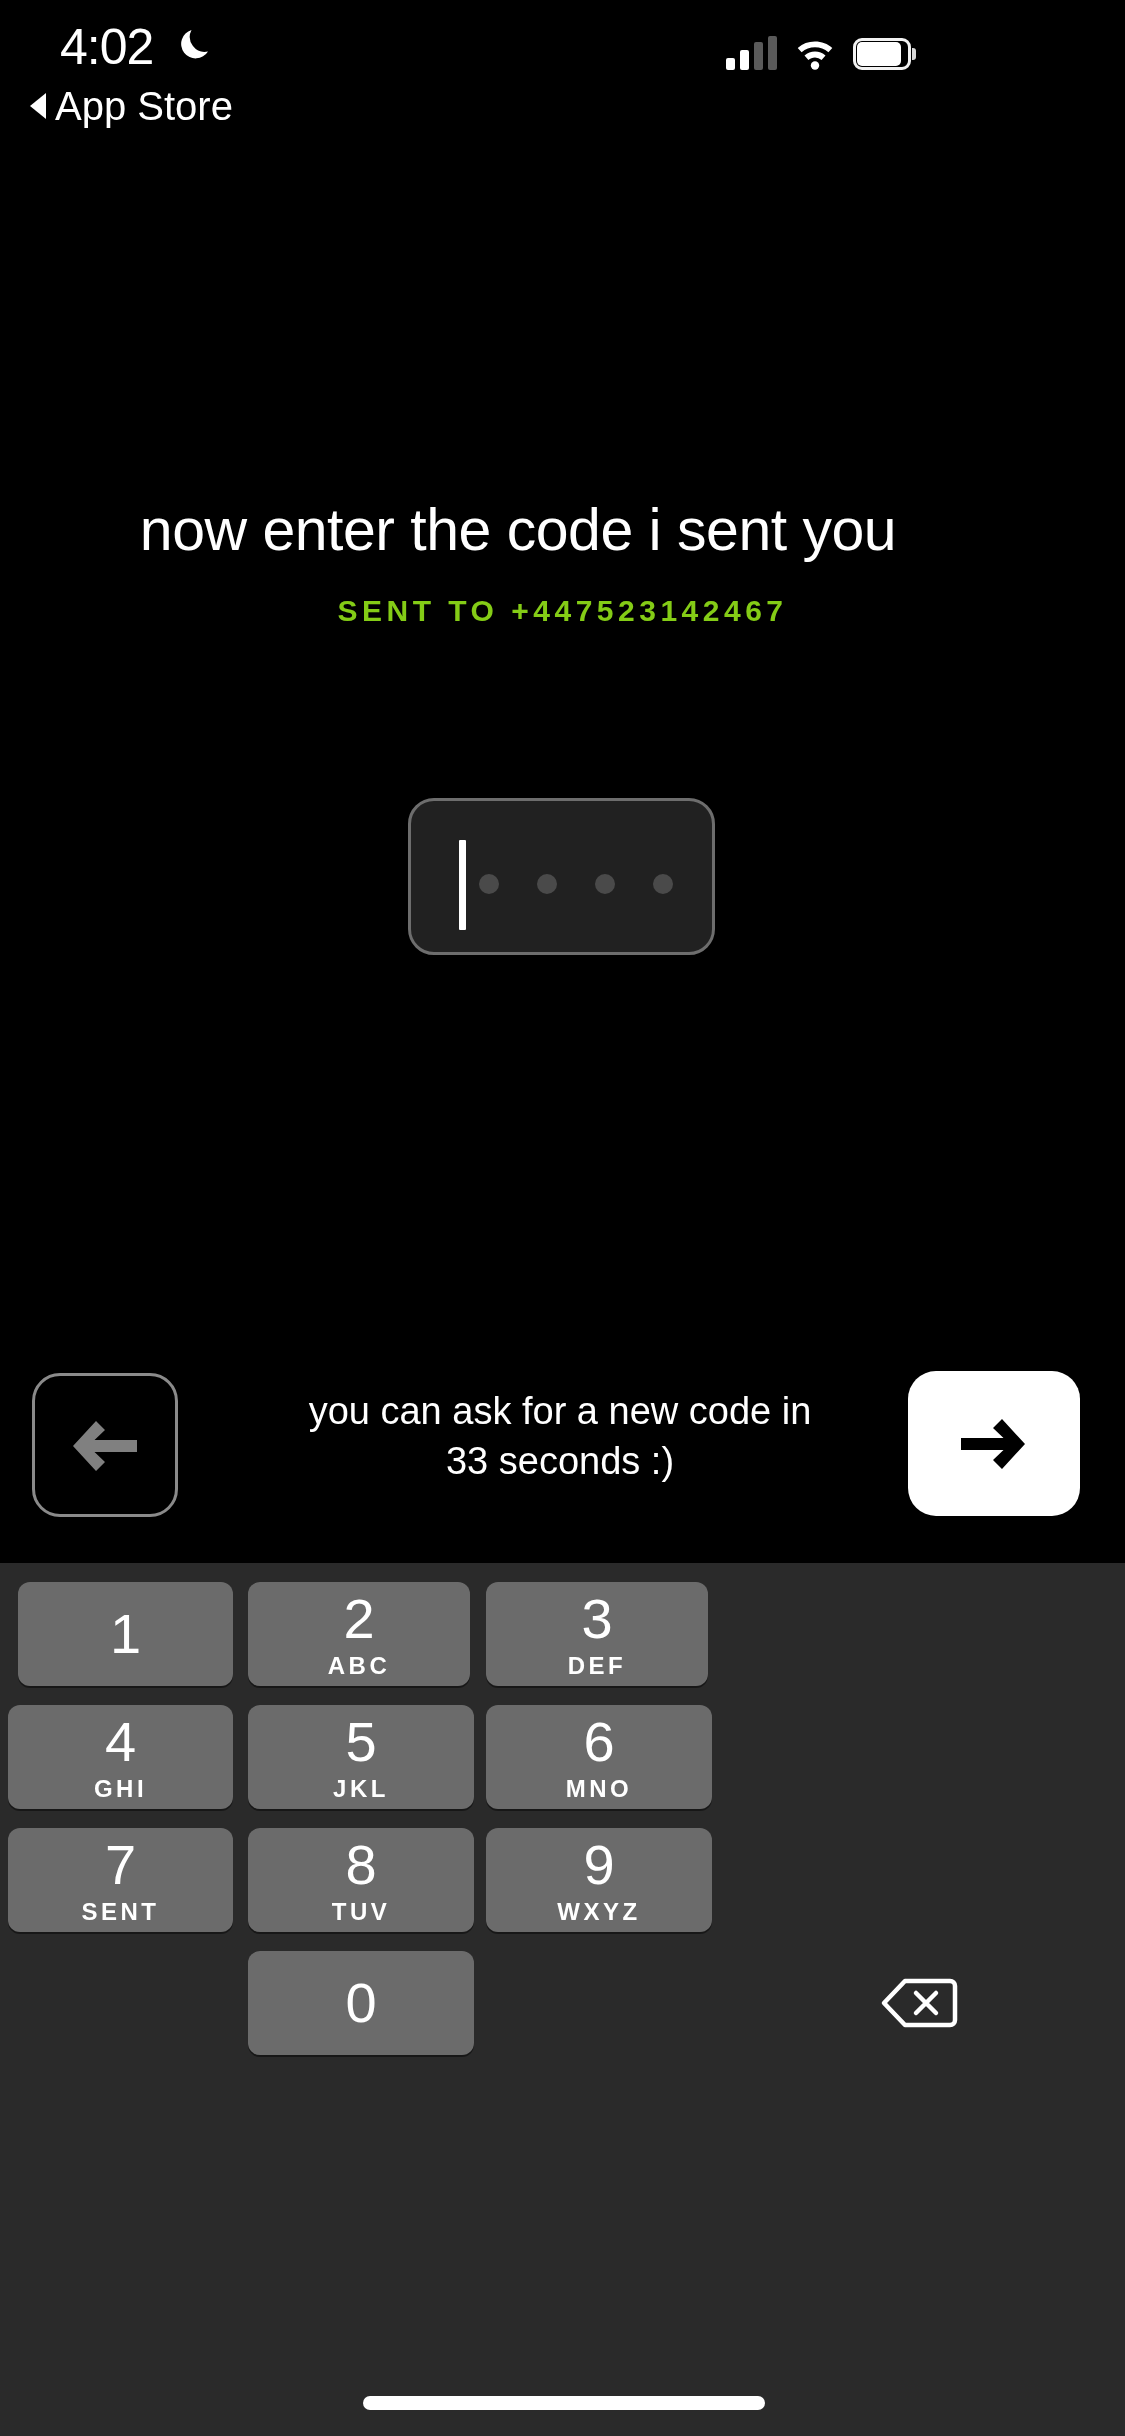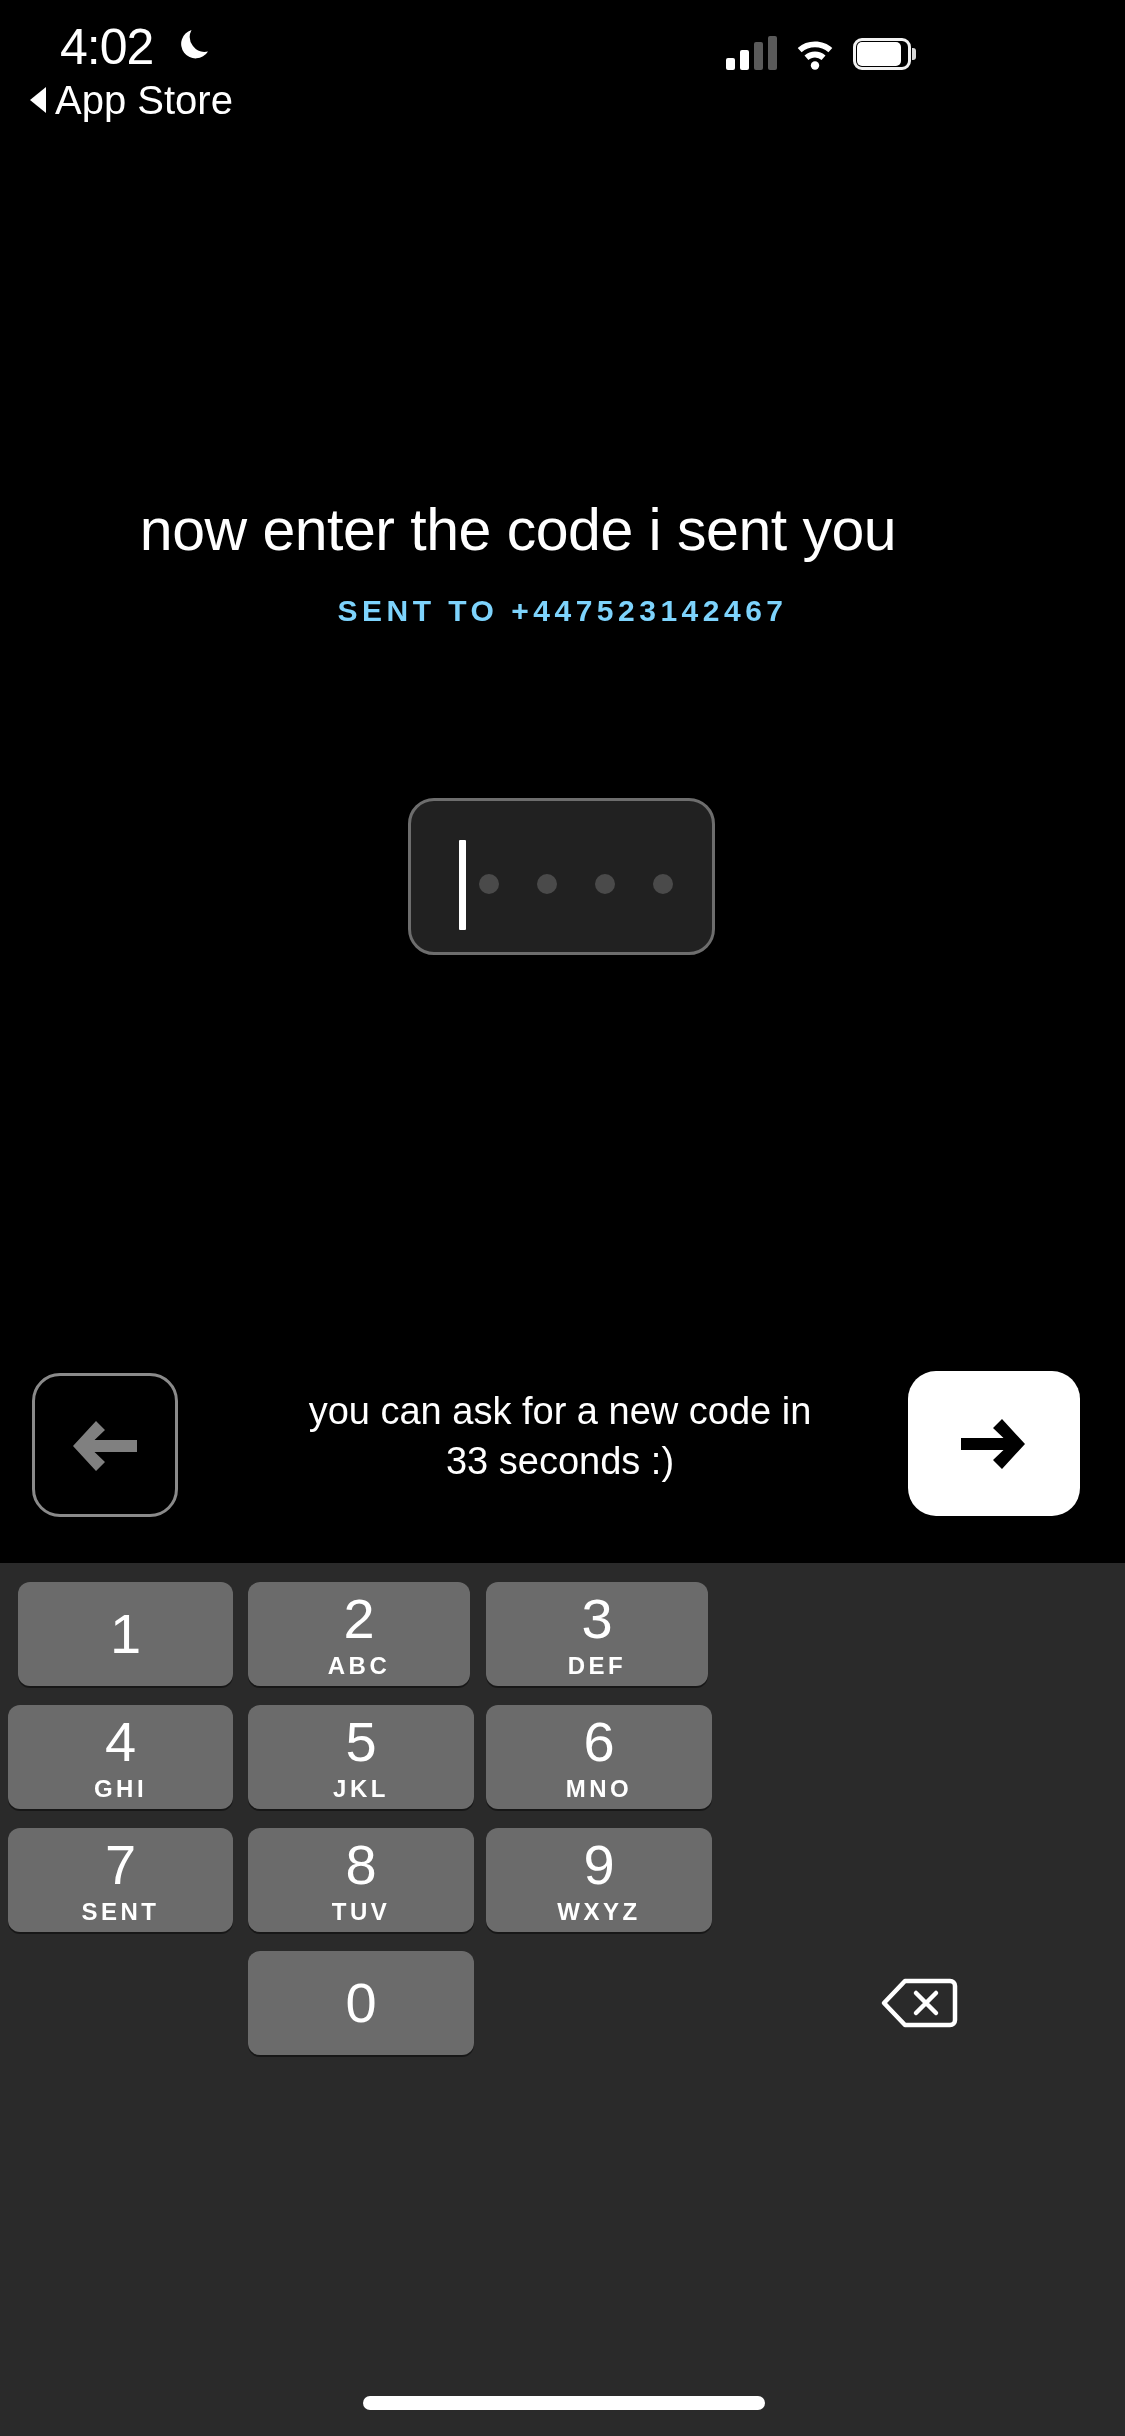--- a/index.html
+++ b/index.html
@@ -22,21 +22,21 @@
   #status-time {
     position:absolute; left:60px; top:22px;
     font-size:50px; font-weight:400; color:#fff;
     letter-spacing:-1px; line-height:1;
   }
   #dnd-icon {
     position:absolute; left:175px; top:24px;
     width:44px; height:44px;
   }
   #back-breadcrumb {
-    position:absolute; left:30px; top:80px;
+    position:absolute; left:30px; top:86px;
     display:flex; align-items:center; gap:9px;
     color:#fff;
   }
   #back-breadcrumb .tri {
     width:0; height:0;
     border-top:13px solid transparent;
     border-bottom:13px solid transparent;
     border-right:16px solid #fff;
   }
   #back-breadcrumb .lbl { font-size:40px; line-height:1; }
@@ -68,21 +68,21 @@
 
   
   #headline {
     position:absolute; left:0; top:498px; width:1036px;
     text-align:center; color:#fff;
     font-size:59px; font-weight:400; letter-spacing:-0.5px;
     line-height:1.1;
   }
   #subtitle {
     position:absolute; left:0; top:594px; width:1125px;
-    text-align:center; color:#7dd3fc;
+    text-align:center; color:#84cc16;
     font-size:30px; font-weight:700; letter-spacing:4.5px;
   }
 
   
   #code-box {
     position:absolute; left:408px; top:798px;
     width:307px; height:157px;
     background:#212121;
     border:3px solid #6d6d6d;
     border-radius:26px;

